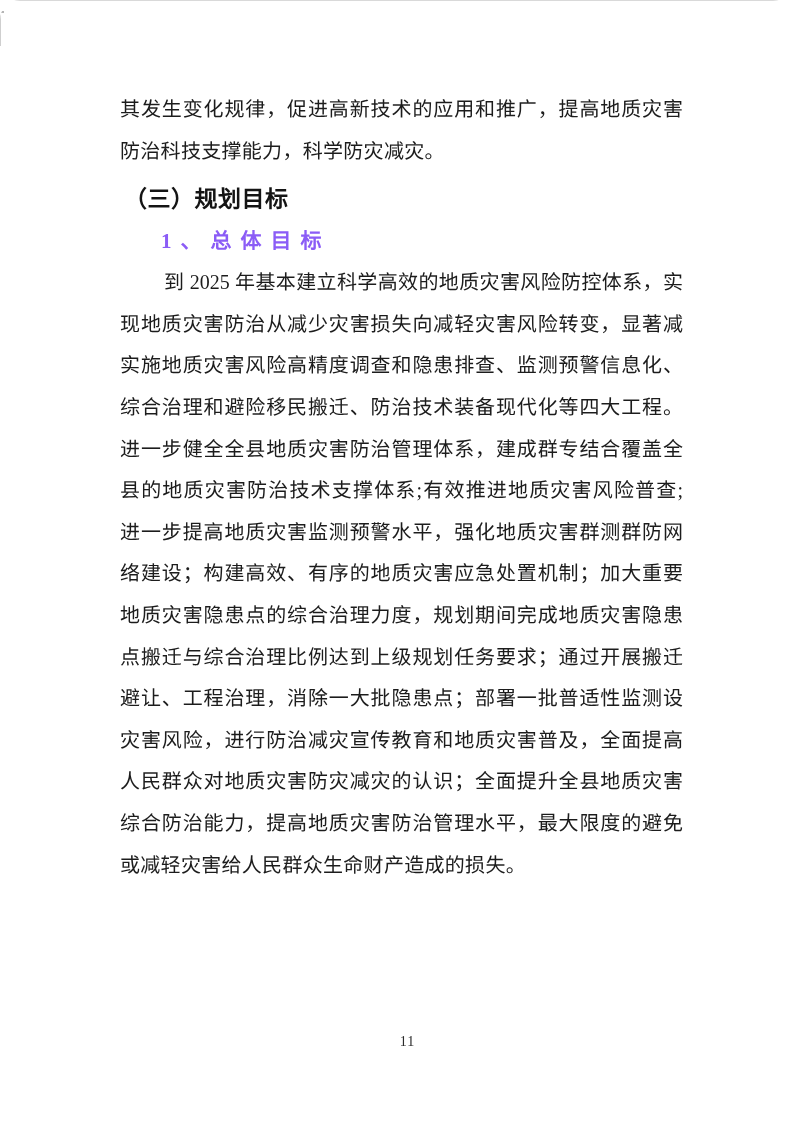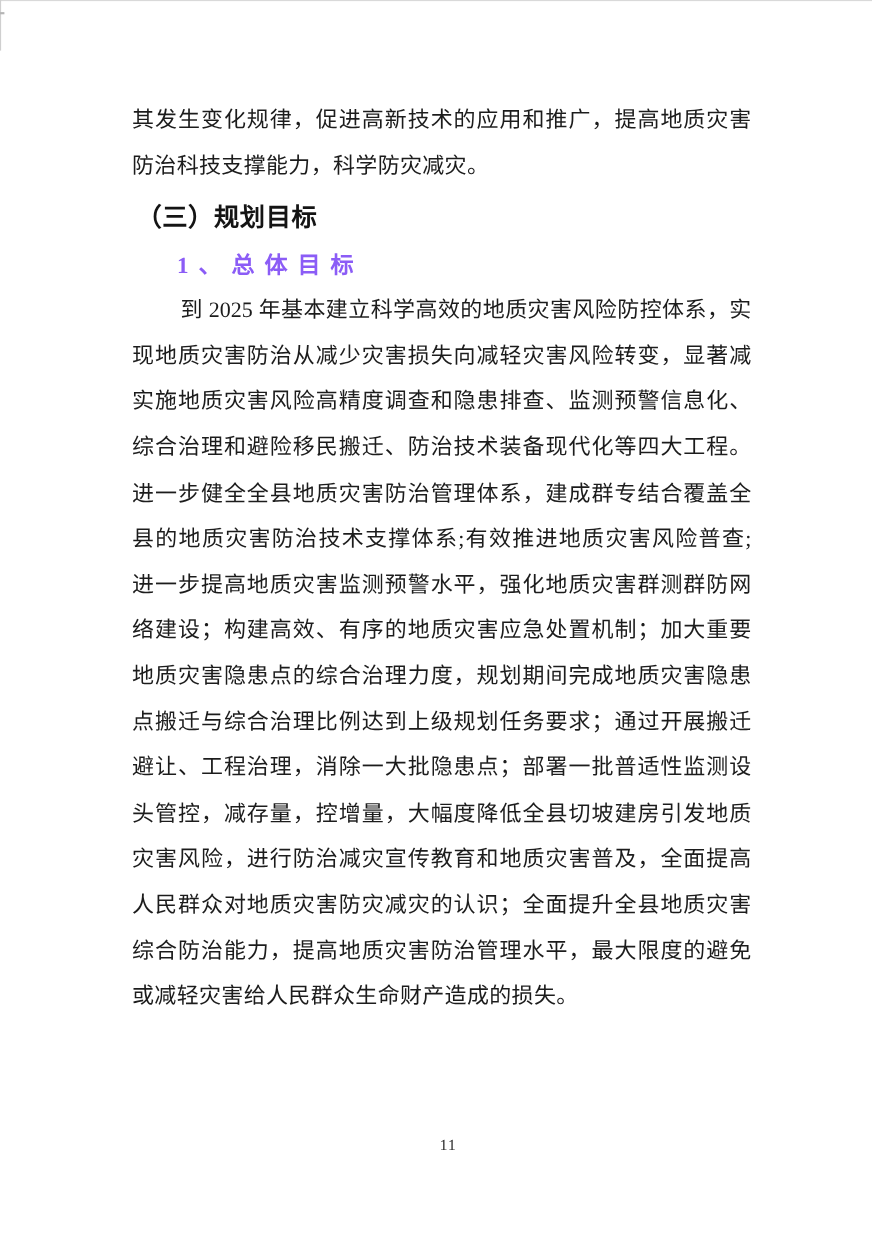--- a/index.html
+++ b/index.html
@@ -8,20 +8,21 @@
     background: #ffffff;
   }
   .page {
     position: relative;
     width: 793px;
     height: 1122px;
     background: #ffffff;
     overflow: hidden;
     font-family: "Liberation Serif", "DejaVu Serif", serif;
     color: #1c1c1c;
+    border-radius: 20px;
   }
   
   .edge-top {
     position: absolute;
     top: 0; left: 0; right: 0;
     height: 1px;
     background: #d9d9d9;
   }
   .edge-left {
     position: absolute;
@@ -59,21 +60,21 @@
   }
   .line.indent {
     padding-left: 44px;
   }
   .heading {
     margin: 6px 0 0 4px;
     height: 42px;
     line-height: 42px;
     font-size: 23px;
     font-weight: bold;
-    font-family: Liberation Mono, monospace;
+    font-family: Liberation Sans, sans-serif;
     letter-spacing: 0.5px;
     color: #141414;
   }
   .subheading {
     margin: 0;
     height: 42px;
     line-height: 42px;
     padding-left: 41px;
     font-size: 21px;
     font-weight: bold;
@@ -110,21 +111,20 @@
     <p class="line j">现地质灾害防治从减少灾害损失向减轻灾害风险转变，显著减</p>
     <p class="line j">实施地质灾害风险高精度调查和隐患排查、监测预警信息化、</p>
     <p class="line j">综合治理和避险移民搬迁、防治技术装备现代化等四大工程。</p>
     <p class="line j">进一步健全全县地质灾害防治管理体系，建成群专结合覆盖全</p>
     <p class="line j">县的地质灾害防治技术支撑体系;有效推进地质灾害风险普查;</p>
     <p class="line j">进一步提高地质灾害监测预警水平，强化地质灾害群测群防网</p>
     <p class="line j">络建设；构建高效、有序的地质灾害应急处置机制；加大重要</p>
     <p class="line j">地质灾害隐患点的综合治理力度，规划期间完成地质灾害隐患</p>
     <p class="line j">点搬迁与综合治理比例达到上级规划任务要求；通过开展搬迁</p>
     <p class="line j">避让、工程治理，消除一大批隐患点；部署一批普适性监测设</p>
-    <p class="line j">头管控，减存量，控增量，大幅度降低全县切坡建房引发地质</p>
     <p class="line j">灾害风险，进行防治减灾宣传教育和地质灾害普及，全面提高</p>
     <p class="line j">人民群众对地质灾害防灾减灾的认识；全面提升全县地质灾害</p>
     <p class="line j">综合防治能力，提高地质灾害防治管理水平，最大限度的避免</p>
     <p class="line">或减轻灾害给人民群众生命财产造成的损失。</p>
   </div>
 
   <div class="page-number">11</div>
 </div>
 
 </body></html>

